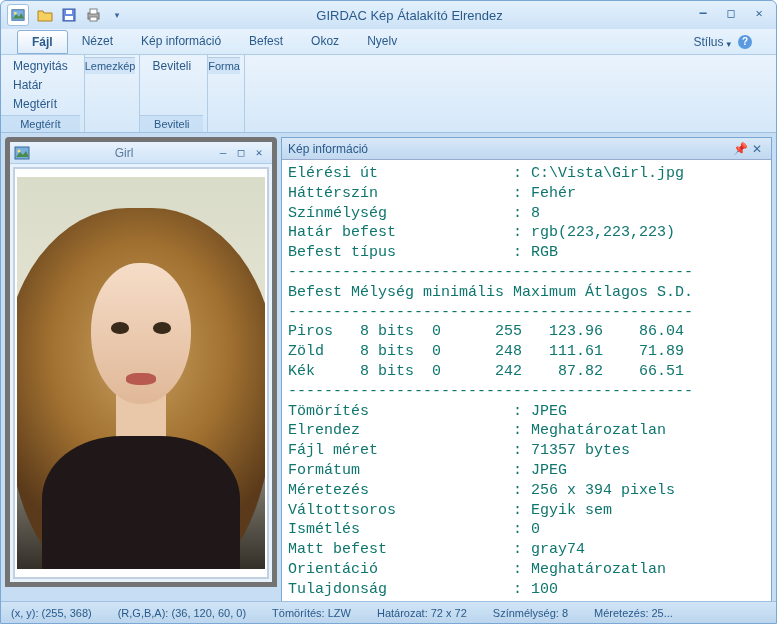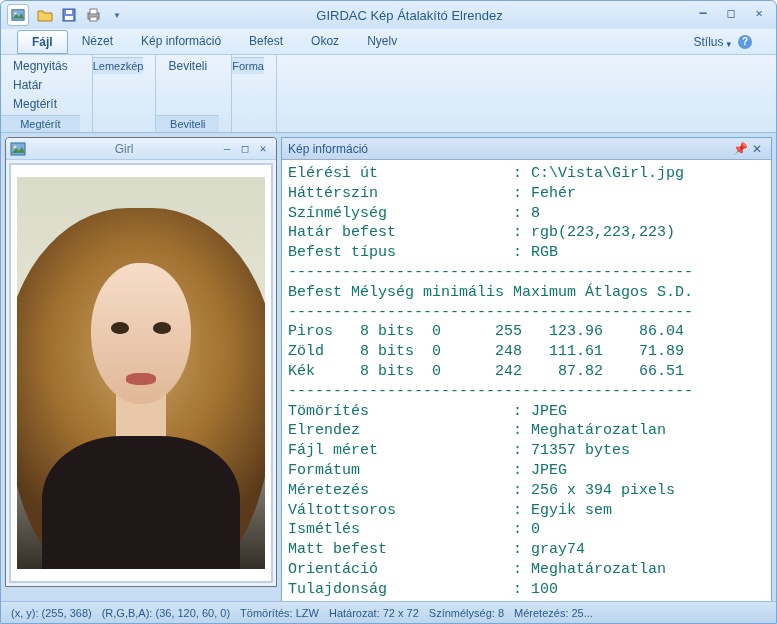--- a/index.html
+++ b/index.html
@@ -12,48 +12,48 @@
 .qat-btn { width: 20px; height: 20px; display: flex; align-items: center; justify-content: center; cursor: pointer; }
 .title-text { flex: 1; text-align: center; color: #2a5a8a; font-size: 13px; }
 .win-controls { display: flex; gap: 6px; }
 .win-btn { width: 22px; height: 18px; color: #3a6a9a; font-weight: bold; text-align: center; cursor: pointer; font-family: monospace; }
 .menubar { height: 26px; background: linear-gradient(#e8f2fc, #d9ebfa); display: flex; align-items: center; padding: 0 16px; border-bottom: 1px solid #b0cde8; }
 .menu-item { padding: 4px 14px; color: #2a5a8a; cursor: pointer; }
 .menu-item.active { background: linear-gradient(#fff, #e0edfa); border: 1px solid #8ab0d8; border-radius: 3px 3px 0 0; font-weight: 600; }
 .menu-spacer { flex: 1; }
 .style-btn { color: #2a5a8a; padding: 3px 8px; cursor: pointer; display:flex; align-items:flex-end; gap:3px;}
 .ribbon { height: 78px; background: linear-gradient(#eaf3fc, #d5e8f9); display: flex; border-bottom: 1px solid #a0c0e0; }
-.ribbon-group { border-right: 1px solid #b0cde8; display: flex; flex-direction: column; padding: 2px 12px 0 0; }
+.ribbon-group { border-right: 1px solid #b0cde8; display: flex; flex-direction: column; padding: 2px 4px 0 0; }
 .ribbon-items { flex: 1; display: flex; flex-direction: column; padding: 0 8px; gap: 1px; }
 .ribbon-item { color: #2a5a8a; padding: 2px 4px; cursor: pointer; }
 .ribbon-label { text-align: center; color: #2a5a8a; font-size: 11px; padding: 2px 0; background: rgba(180,210,240,0.4); border-top: 1px solid #b0cde8; }
 .workspace { flex: 1; display: flex; background: #c7ddf3; overflow: hidden; }
 .left-pane { width: 280px; padding: 4px; }
-.child-window { background: #e8f2fc; border: 1px solid #737373; border-radius: 4px 4px 0 0; height: 450px; display: flex; flex-direction: column; }
+.child-window { background: #e8f2fc; border: 5px solid #737373; border-radius: 4px 4px 0 0; height: 450px; display: flex; flex-direction: column; }
 .child-title { height: 22px; display: flex; align-items: center; background: linear-gradient(#e8f2fc,#cfe3f7); border-radius:4px 4px 0 0; padding: 0 4px; border-bottom:1px solid #b0cde8;}
 .child-title .ci-icon { width:16px; height:16px; margin-right:4px; }
 .child-title .ci-text { flex:1; text-align:center; color:#5a7a9a; font-size:12px; }
 .child-title .ci-btn { width:18px; text-align:center; color:#3a6a9a; cursor:pointer; font-family:monospace; font-size:11px;}
 .child-body { flex:1; background:#fff; border:2px solid #c0d0e0; margin:3px; display:flex; align-items:center; justify-content:center; }
 .portrait { width: 248px; height: 392px; position:relative; overflow:hidden; }
 .portrait .bg { position:absolute; inset:0; background: linear-gradient(180deg, #d8dcc8 0%, #e8e4d4 45%, #343028 100%); }
 .portrait .hair { position:absolute; top:8%; left:0; width:110%; height:92%; background: radial-gradient(ellipse 60% 55% at 50% 40%, #c8a060 0%, #a07030 55%, #5a3a1a 100%); border-radius: 50% 50% 30% 30% / 50% 50% 60% 60%; transform: translateX(-5%);}
 .portrait .face { position:absolute; top:22%; left:30%; width:40%; height:36%; background: linear-gradient(#f6ddc8, #e0b898); border-radius: 48% 48% 50% 50%; }
 .portrait .neck { position:absolute; top:54%; left:40%; width:20%; height:16%; background:#e8c8a8; }
 .portrait .shirt { position:absolute; top:66%; left:10%; width:80%; height:40%; background:#201818; border-radius:40% 40% 0 0; }
 .portrait .eye { position:absolute; width:7%; height:3%; background:#3a2a1a; border-radius:50%; top:37%; }
 .portrait .eye.l { left:38%; } .portrait .eye.r { left:55%; }
 .portrait .mouth { position:absolute; top:50%; left:44%; width:12%; height:3%; background:#b85a50; border-radius:40%; }
 .right-pane { flex:1; padding: 4px 4px 4px 0; display:flex; flex-direction:column; }
 .info-panel { flex:1; background:#fff; border:1px solid #7ba7d4; display:flex; flex-direction:column; }
 .info-header { height:22px; background:linear-gradient(#d8e8f8,#c0d8f0); border-bottom:1px solid #9ac; display:flex; align-items:center; padding:0 6px; color:#2a5a8a; }
 .info-header .ih-title { flex:1; font-size:12px; }
 .info-header .ih-btn { width:16px; text-align:center; cursor:pointer; color:#3a6a9a; }
 .info-body { flex:1; padding:4px 6px; font-family: "Courier New", monospace; font-size:15px; color:#0f766e; overflow:hidden; white-space:pre; line-height:1.32; }
-.statusbar { height:22px; background:linear-gradient(#d0e4f6,#bcd6ee); display:flex; align-items:center; padding:0 10px; color:#2a5a8a; font-size:11px; gap:10px; border-top:1px solid #a0c0e0;}
+.statusbar { height:22px; background:linear-gradient(#d0e4f6,#bcd6ee); display:flex; align-items:center; padding:0 10px; color:#2a5a8a; font-size:11px; gap:26px; border-top:1px solid #a0c0e0;}
 </style>
 </head>
 <body>
 
 <div class="window">
 
   <div class="titlebar">
     <div class="app-icon">
       <svg viewBox="0 0 16 16">
           <rect x="1" y="2" width="14" height="12" fill="#7ab0e0" stroke="#3a6a9a"></rect>

